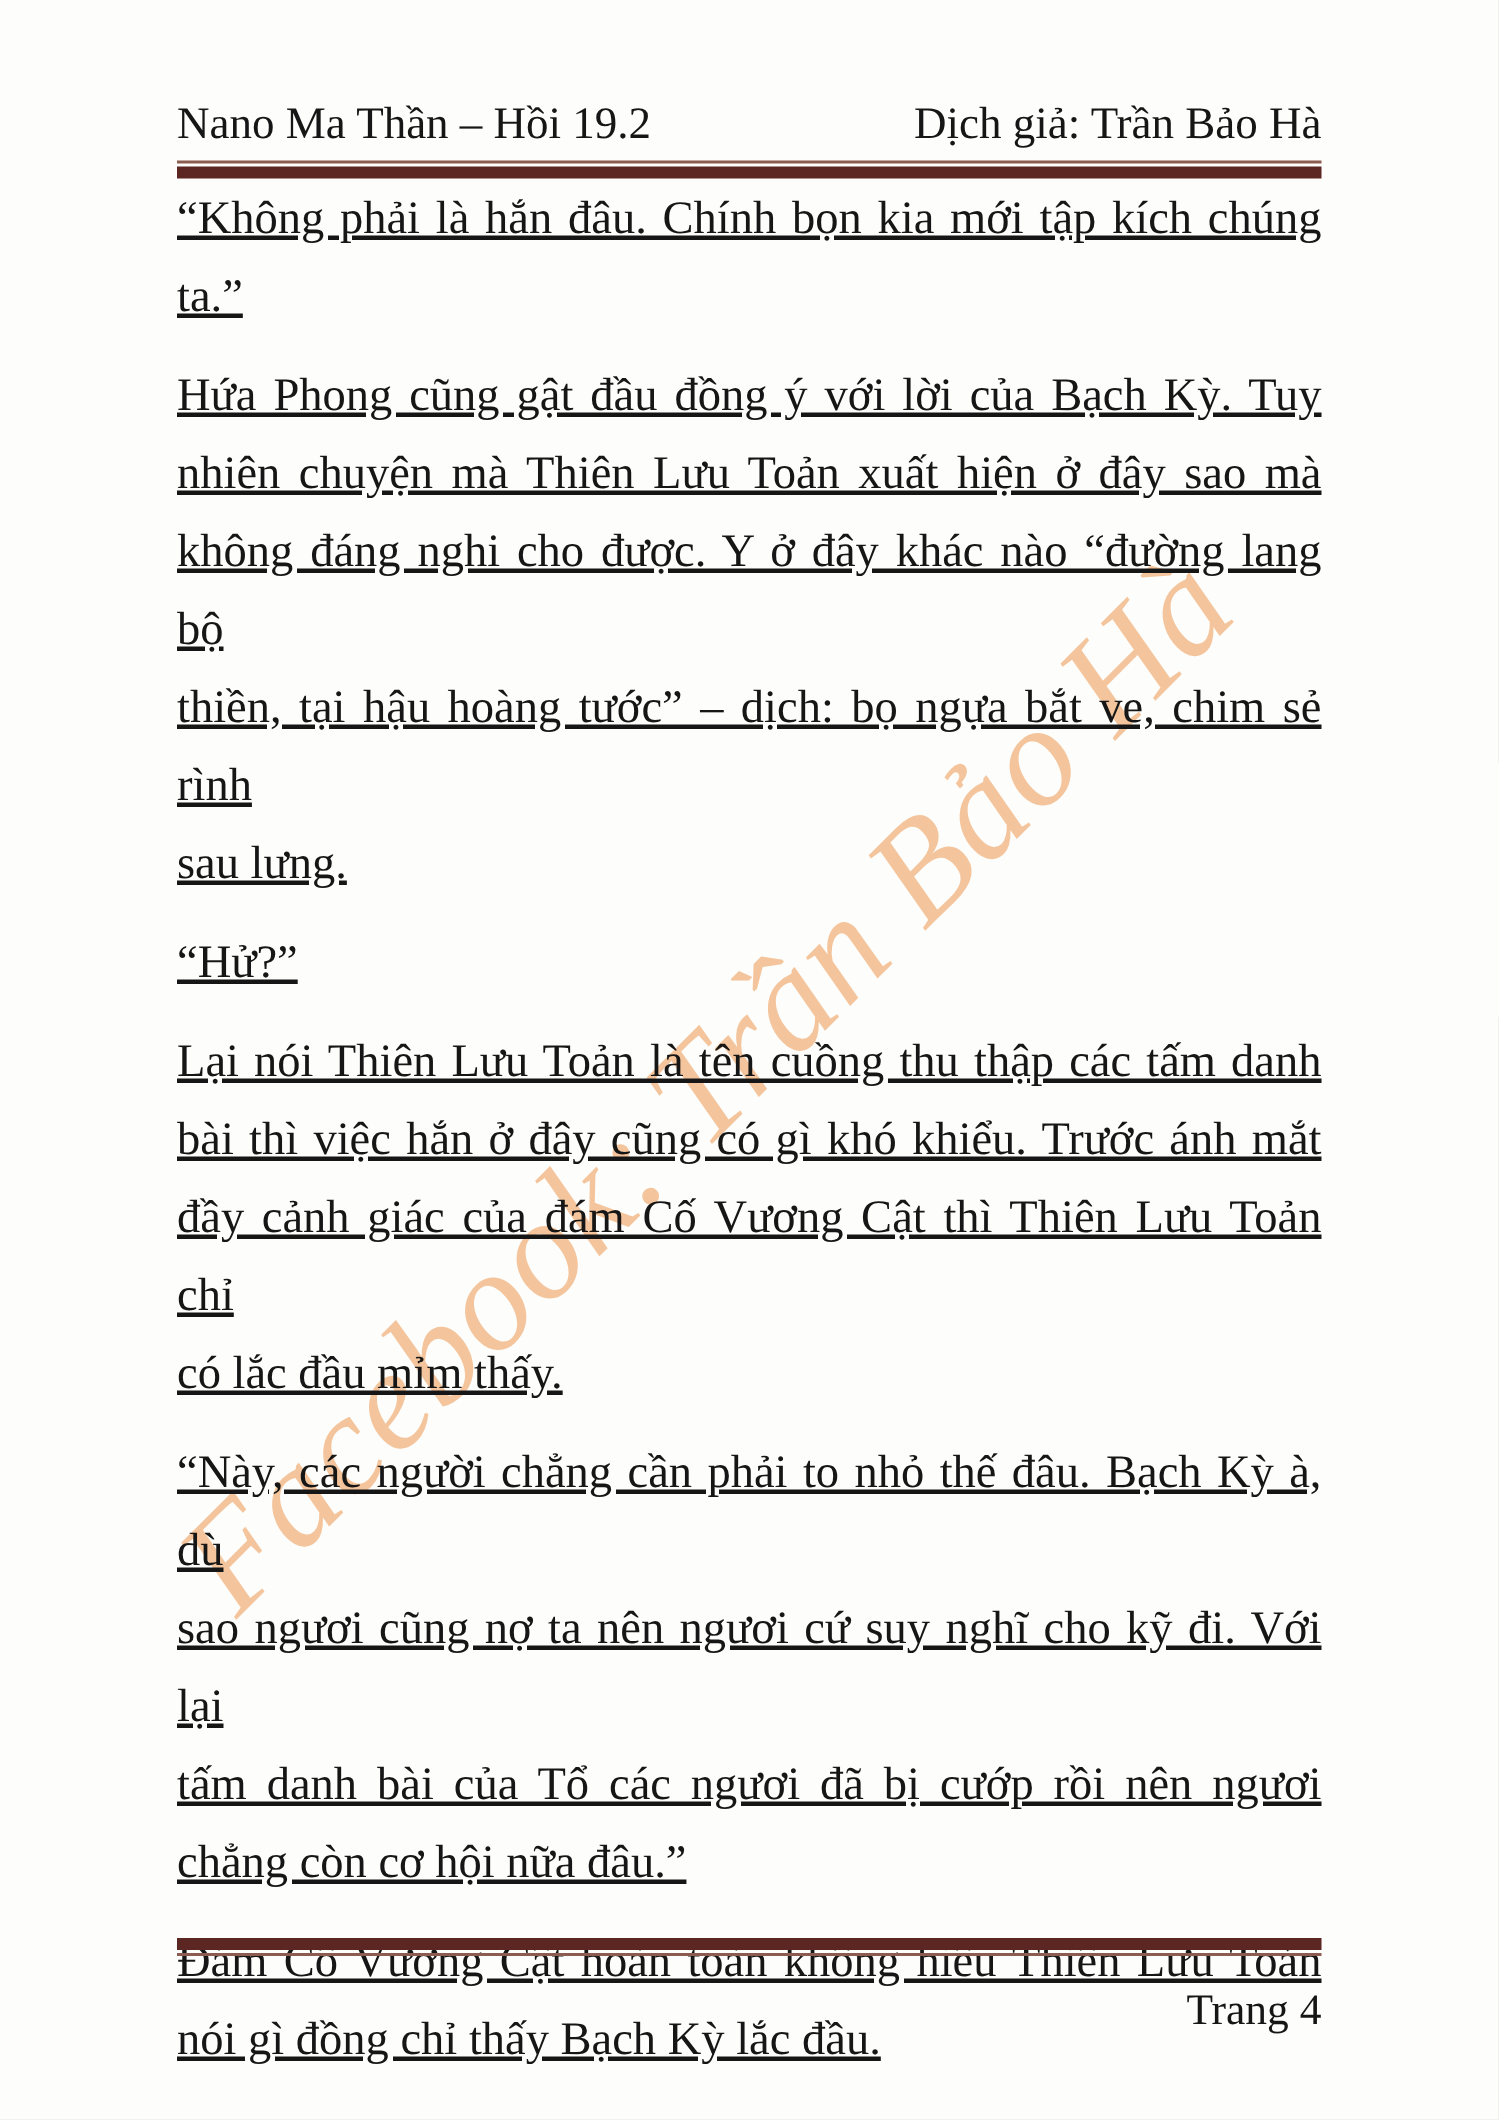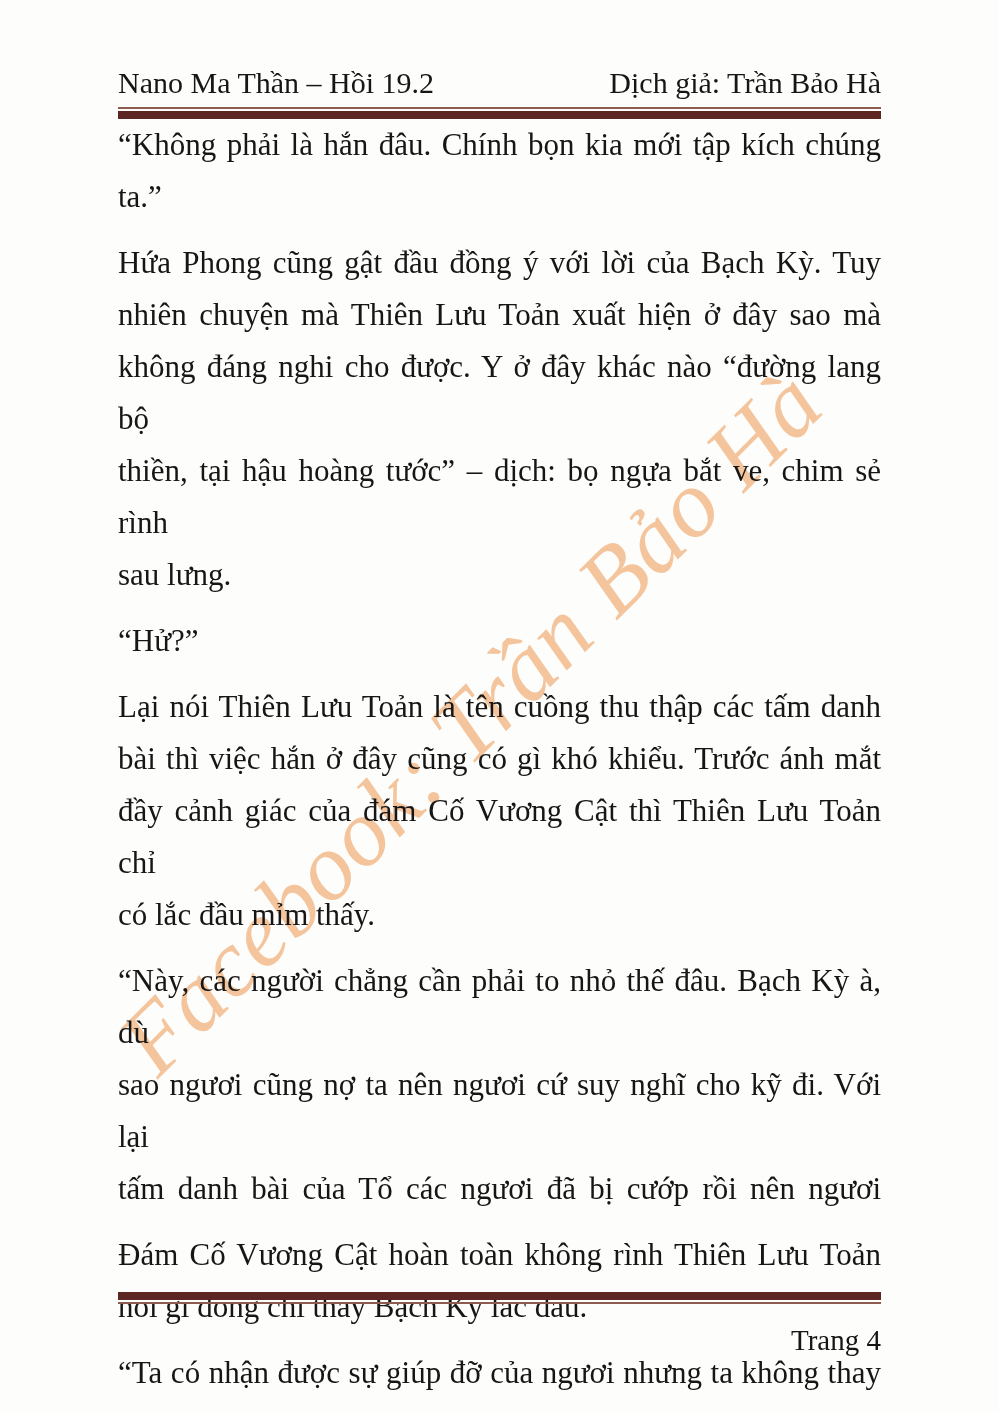--- a/index.html
+++ b/index.html
@@ -35,20 +35,21 @@
   .rule .thick { height: 8px; }
   .rule .gap   { height: 2px; }
   .rule-header { margin-top: 7px; }
   .content { position: absolute; left: 118px; right: 118px; top: 119px; z-index: 2; }
   .para { margin: 0 0 14px 0; }
   .pline {
     font-size: 31px;
     line-height: 52px;
     text-align: justify;
     text-align-last: justify;
+    text-decoration: underline;
   }
   .pline.last { text-align-last: left; }
   .footer { position: absolute; left: 118px; right: 118px; top: 1292px; z-index: 2; }
   .page-number { text-align: right; font-size: 29px; line-height: 34px; margin-top: 19px; }
 </style>
 </head>
 <body>
 
 <div class="page" style="background: rgb(253, 253, 251); color: rgb(22, 22, 22);">
 
@@ -83,23 +84,24 @@
       <div class="para">
         <div class="pline">Lại nói Thiên Lưu Toản là tên cuồng thu thập các tấm danh</div>
         <div class="pline">bài thì việc hắn ở đây cũng có gì khó khiểu. Trước ánh mắt</div>
         <div class="pline">đầy cảnh giác của đám Cố Vương Cật thì Thiên Lưu Toản chỉ</div>
         <div class="pline last">có lắc đầu mỉm thấy.</div>
       </div>
       <div class="para">
         <div class="pline">“Này, các người chẳng cần phải to nhỏ thế đâu. Bạch Kỳ à, dù</div>
         <div class="pline">sao ngươi cũng nợ ta nên ngươi cứ suy nghĩ cho kỹ đi. Với lại</div>
         <div class="pline">tấm danh bài của Tổ các ngươi đã bị cướp rồi nên ngươi</div>
+        <div class="pline last">chẳng còn cơ hội nữa đâu.”</div>
       </div>
       <div class="para">
-        <div class="pline">Đám Cố Vương Cật hoàn toàn không rình Thiên Lưu Toản</div>
+        <div class="pline">Đám Cố Vương Cật hoàn toàn không hiểu Thiên Lưu Toản</div>
         <div class="pline last">nói gì đồng chỉ thấy Bạch Kỳ lắc đầu.</div>
       </div>
       <div class="para">
         <div class="pline">“Ta có nhận được sự giúp đỡ của ngươi nhưng ta không thay</div>
       </div>
     </div>
 
   <div class="footer">
     <div class="rule rule-footer">
       <div class="thick" style="background: rgb(92, 38, 35);"></div>

